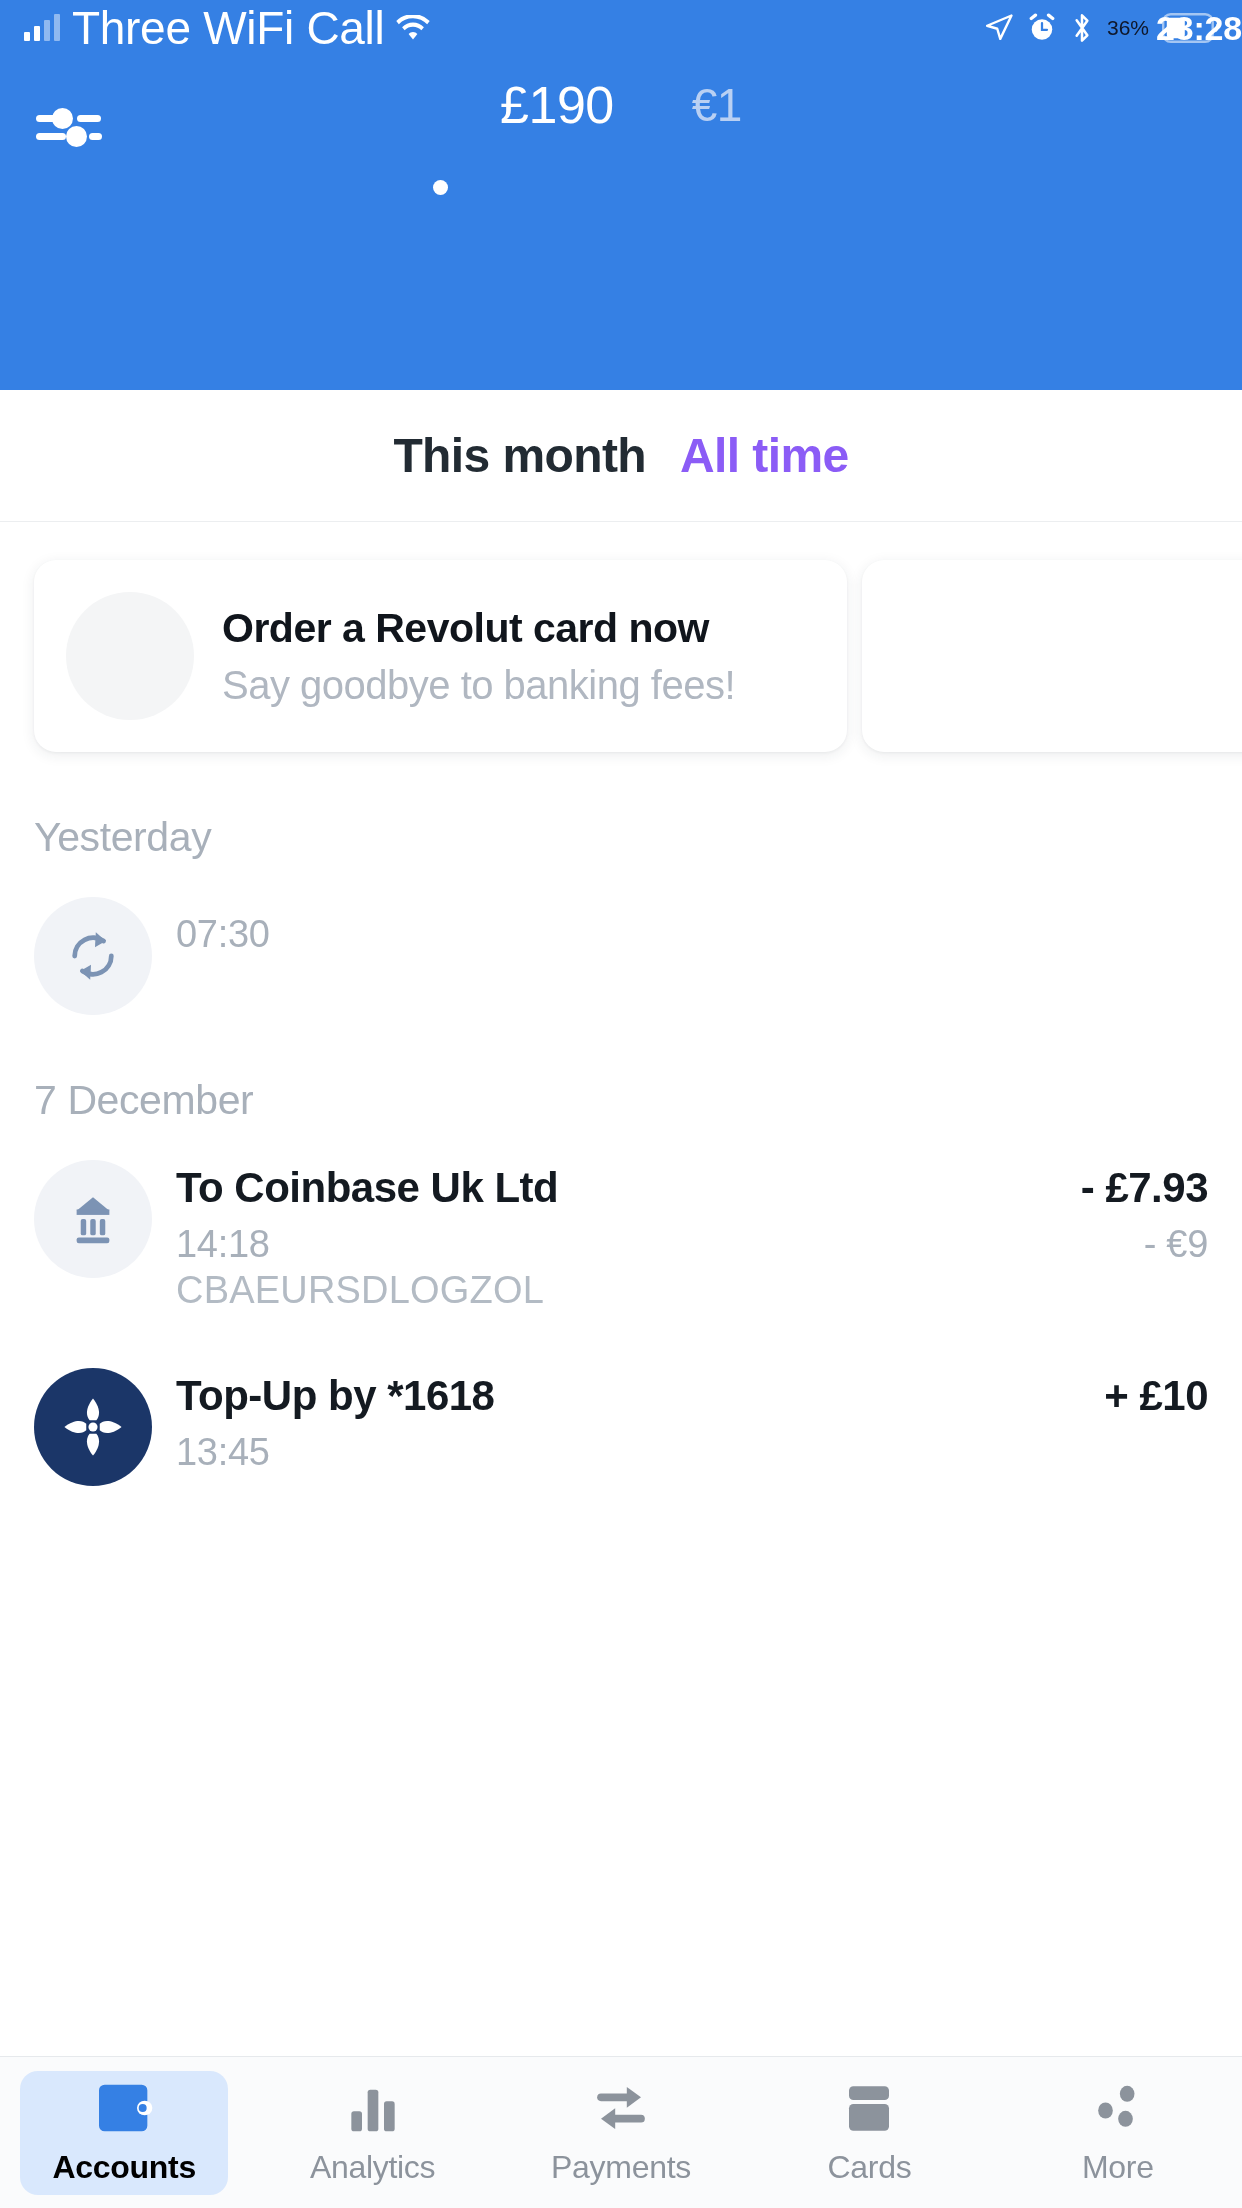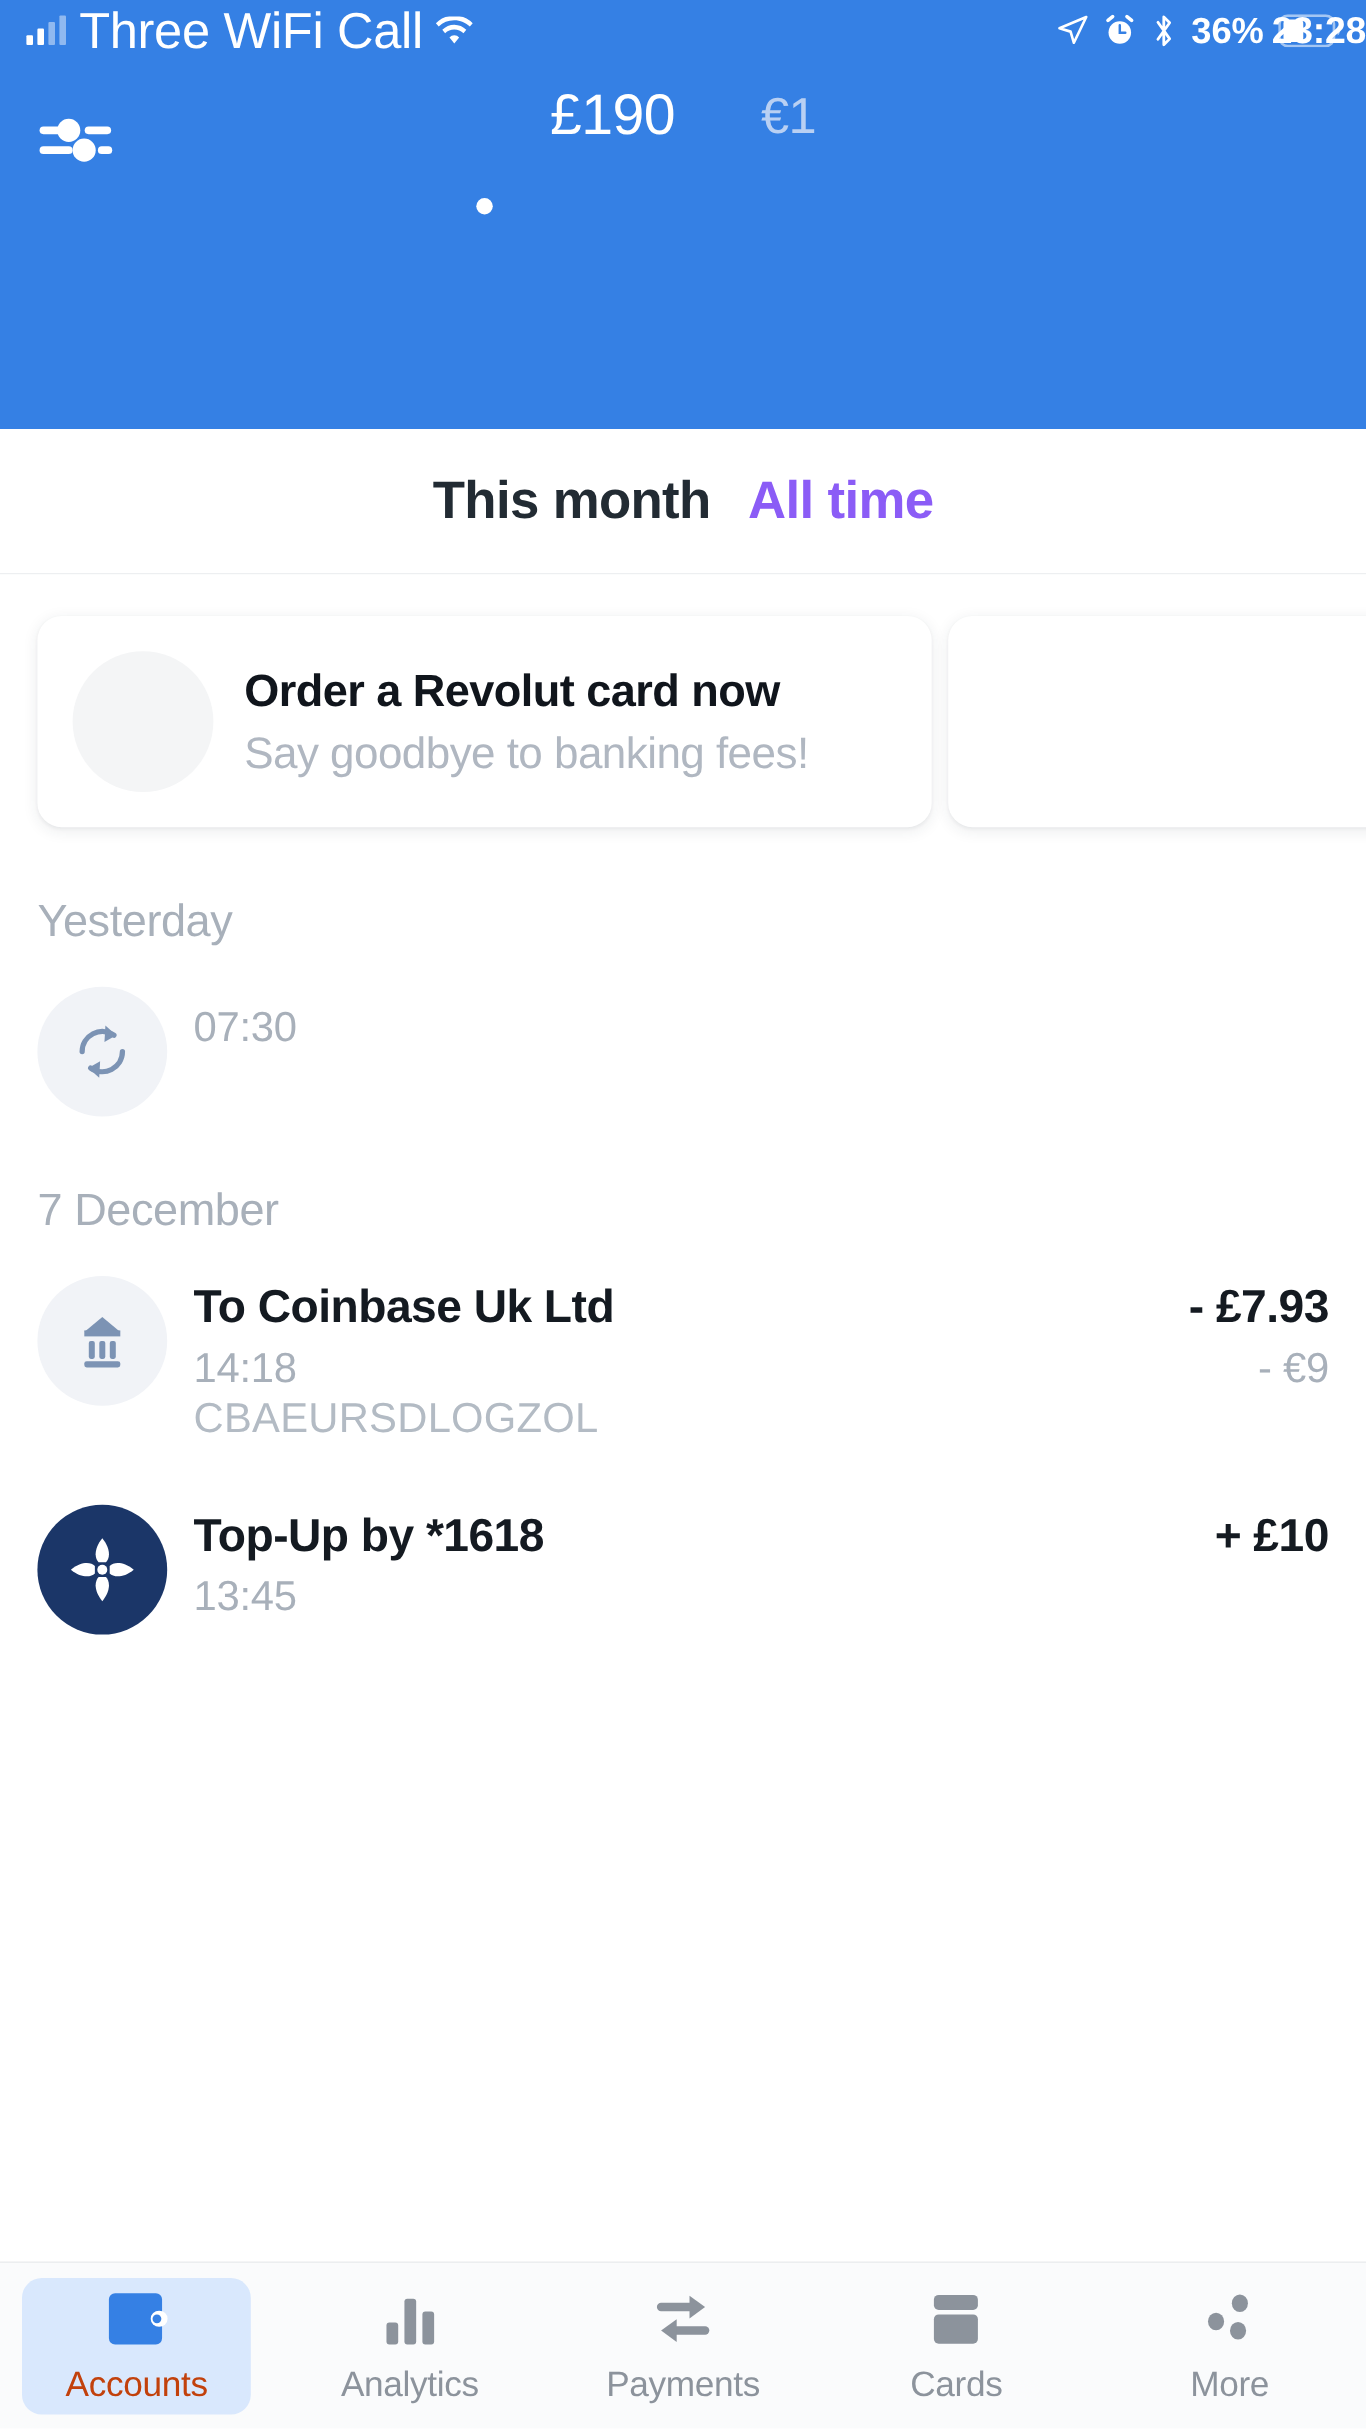--- a/index.html
+++ b/index.html
@@ -18,21 +18,21 @@
   }
   .statusbar {
     position:absolute; left:0; top:0; width:1242px; height:56px;
     display:flex; align-items:center; color:#fff;
   }
   .sb-left { position:absolute; left:24px; top:0; height:56px; display:flex; align-items:center; gap:12px; }
   .sb-center { position:absolute; left:0; top:0; width:1242px; height:56px; display:flex; align-items:center; justify-content:flex-end; }
   .sb-right { position:absolute; right:20px; top:0; height:56px; display:flex; align-items:center; gap:13px; }
   .sb-text { font-size:46px; font-weight:400; letter-spacing:-0.3px; color:#ffffff; }
   .sb-time { font-size:34px; font-weight:600; letter-spacing:-0.2px; color:#fff; }
-  .sb-pct { font-size:33px; font-weight:700; color:#ffffff; }
+  .sb-pct { font-size:21px; font-weight:400; color:#0f172a; }
 
   .sig-bars { display:flex; align-items:flex-end; gap:4px; height:26px; }
   .sig-bars i { display:block; width:6px; background:#fff; border-radius:1px; }
   .sig-bars i:nth-child(1){ height:9px; }
   .sig-bars i:nth-child(2){ height:15px; }
   .sig-bars i:nth-child(3){ height:21px; opacity:.45; }
   .sig-bars i:nth-child(4){ height:27px; opacity:.45; }
 
   
   .hdr-row { position:absolute; left:0; top:56px; width:1242px; height:120px; }
@@ -102,21 +102,21 @@
   .tabbar {
     position:absolute; left:0; bottom:0; width:1242px; height:152px;
     background:#fafbfc; border-top:1px solid #e6e9ec;
     display:flex; align-items:stretch;
   }
   .tab { flex:1; display:flex; flex-direction:column; align-items:center; justify-content:center; gap:16px; position:relative; }
   .tab .pill { position:absolute; left:50%; transform:translateX(-50%); top:14px; width:208px; height:124px; border-radius:18px; background:#d9e8fd; }
   .tab .inner { position:relative; z-index:2; display:flex; flex-direction:column; align-items:center; gap:16px; }
   .tab-ico { height:54px; display:flex; align-items:flex-end; justify-content:center; }
   .tab-label { font-size:32px; letter-spacing:-0.3px; color:#8c939c; font-weight:400; }
-  .tab.active .tab-label { color:#c2410c; font-weight:400; }
+  .tab.active .tab-label { color:#000000; font-weight:700; }
 </style>
 </head>
 <body>
 
 <div id="screen">
 
   <div class="header">
 
     <div class="statusbar">
       <div class="sb-left">

